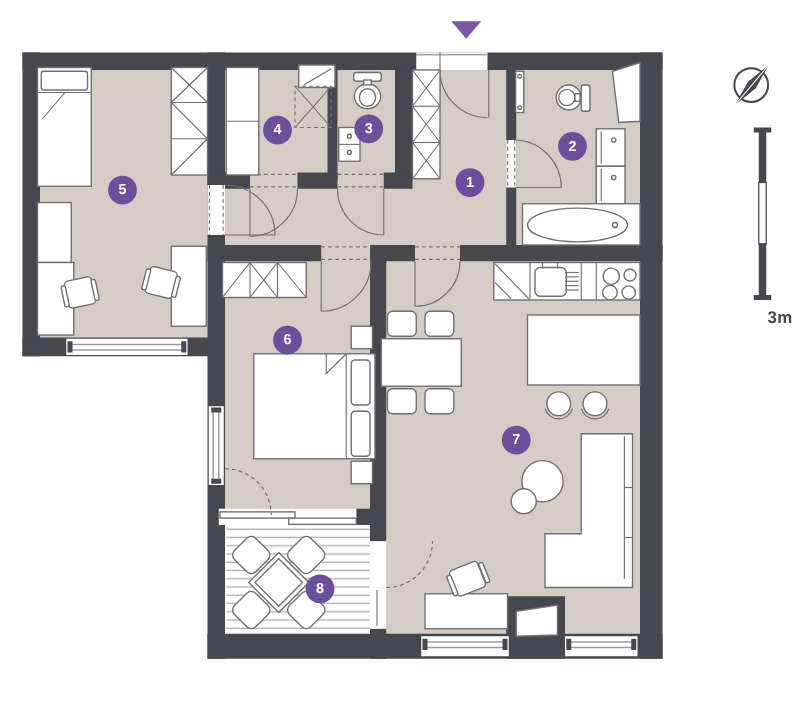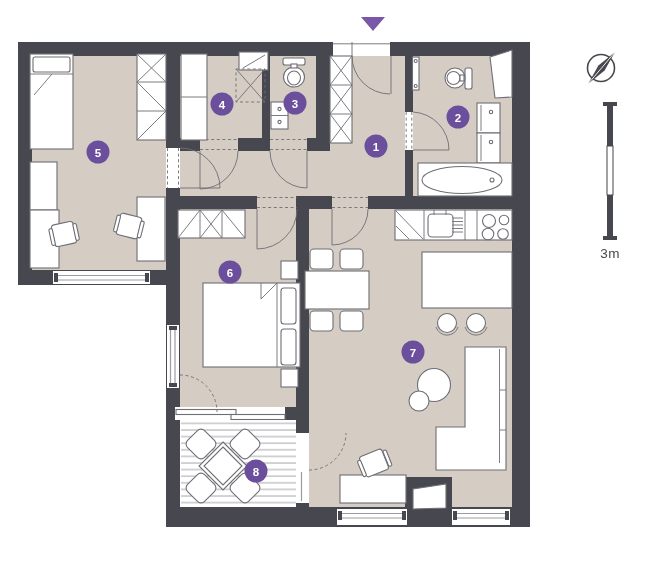--- a/index.html
+++ b/index.html
@@ -10,22 +10,22 @@
   .wl{fill:var(--wall)}
   .wh{fill:#fff}
   .fu{fill:#fff;stroke:var(--line);stroke-width:1.1}
   .ln{fill:none;stroke:var(--line);stroke-width:1.1}
   .thin{fill:none;stroke:var(--line);stroke-width:.9}
   .lt{fill:none;stroke:var(--glass);stroke-width:1.2}
   .dsh{stroke-dasharray:3 2.6}
   .marker{position:absolute;width:23px;height:23px;border-radius:50%;
           background:var(--accent);color:#fff;display:flex;align-items:center;justify-content:center;
           font-size:11.5px;font-weight:700;transform:translate(-50%,-50%);z-index:5}
-  .scale-label{position:absolute;left:610px;top:246px;transform:translate(-50%,0);
-          font-size:13.5px;font-weight:400;color:var(--wall);letter-spacing:.3px}
+  .scale-label{position:absolute;left:624px;top:246px;transform:translate(-50%,0);
+          font-size:13.5px;font-weight:700;color:var(--wall);letter-spacing:.3px}
 </style>
 </head>
 <body>
 
 <div class="stage">
 
 <svg width="645" height="581" viewBox="0 0 645 581">
   <defs>
     <pattern id="deck" width="8" height="6.6" patternUnits="userSpaceOnUse">
       <rect width="8" height="6.6" fill="#fff"></rect>

